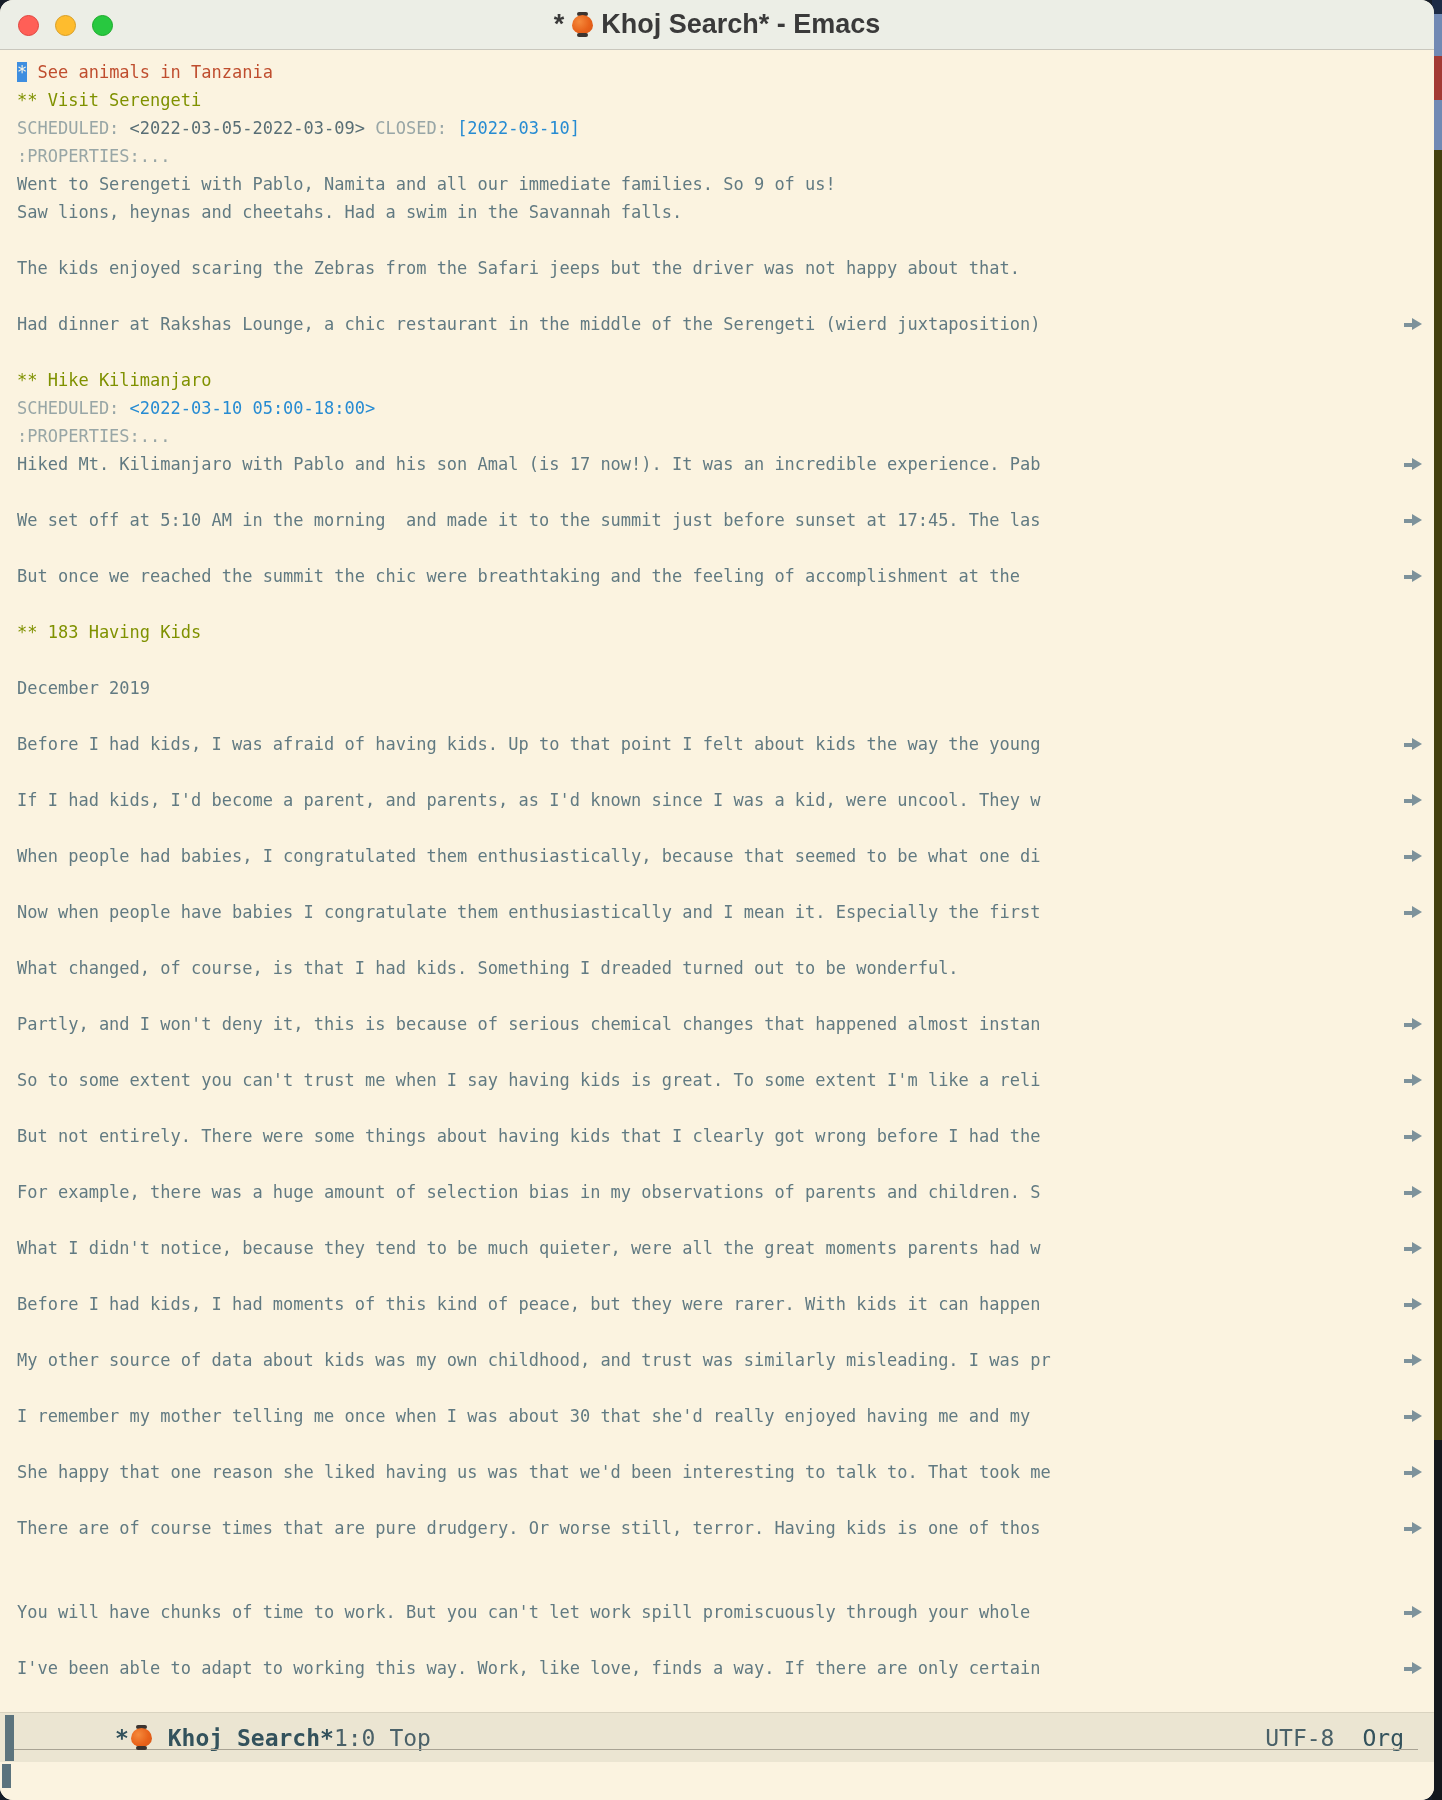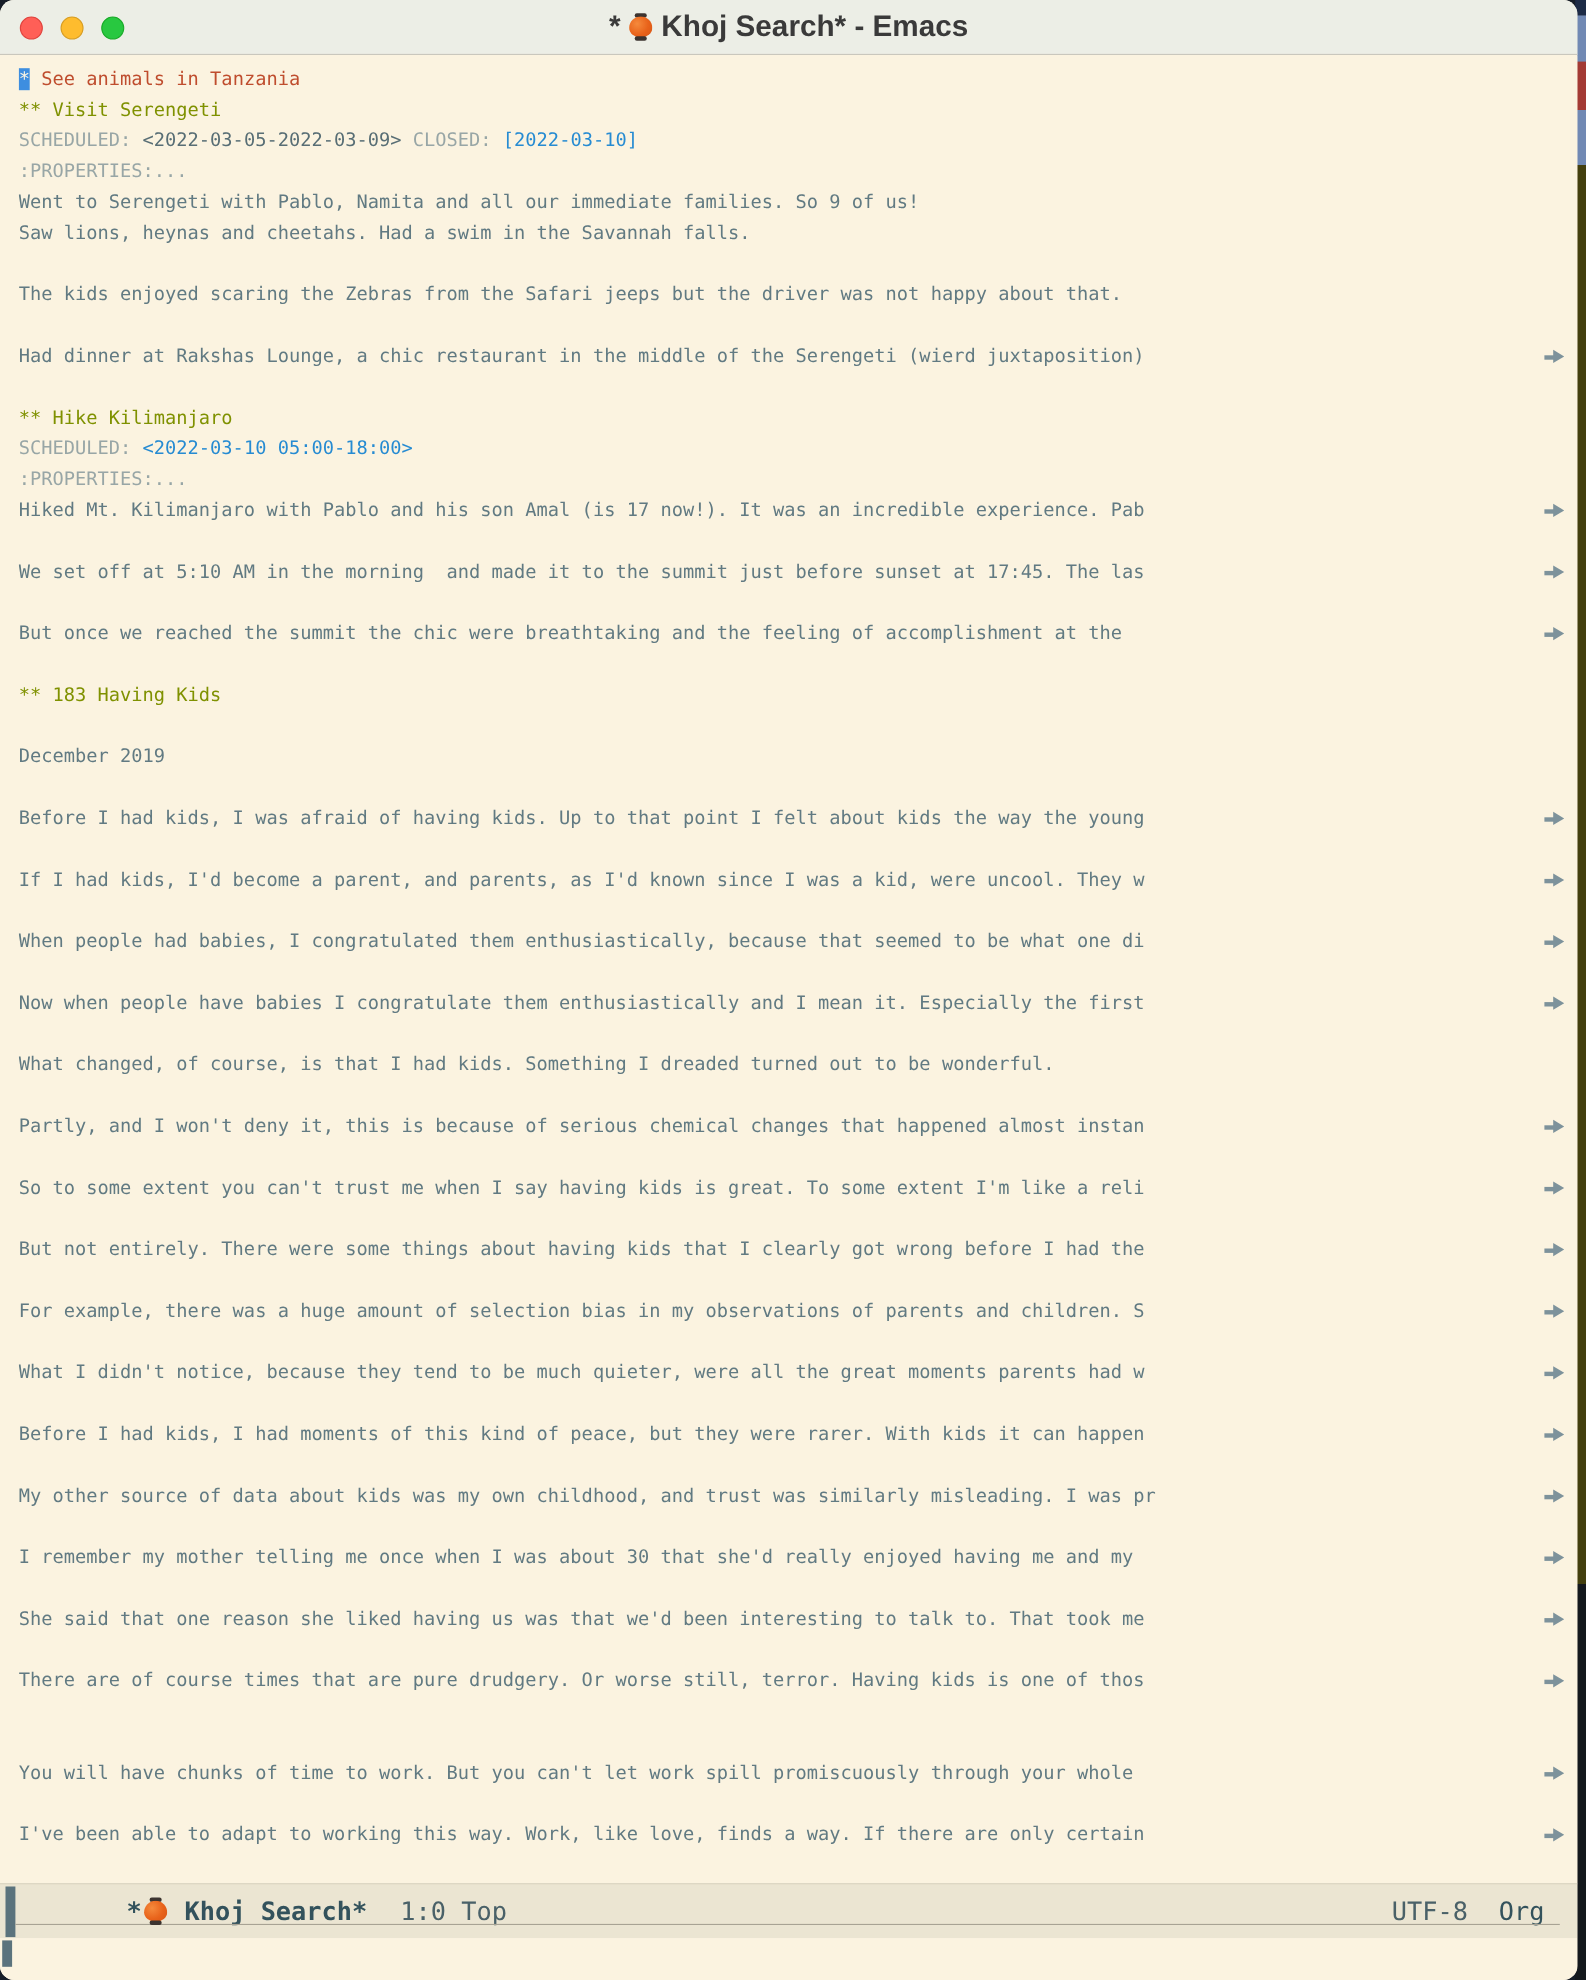--- a/index.html
+++ b/index.html
@@ -58,21 +58,21 @@
   .wrap-arrow::after{content:"";position:absolute;left:8px;top:0;width:0;height:0;
     border-left:10px solid var(--wrap-arrow);border-top:6.5px solid transparent;border-bottom:6.5px solid transparent}
 
   
   .modeline{position:absolute;left:0;right:0;bottom:38px;height:50px;background:var(--modeline-bg);
     border-top:1px solid #d9d3c0;font-size:23px;color:#4a6168;display:flex;align-items:center}
   .ml-underline{position:absolute;left:14px;right:16px;top:36px;height:1px;background:#a8a394}
   .ml-thumb{position:absolute;left:5px;top:2px;width:9px;height:46px;background:#5b737d}
   .ml-left{display:flex;align-items:center;padding-left:115px;white-space:pre}
   .ml-bold{font-weight:bold;color:#33525c;display:flex;align-items:center}
-  .ml-pos{margin-left:30px}
+  .ml-pos{}
   .ml-scroll{margin-left:14px}
   .ml-right{margin-left:auto;display:flex;align-items:flex-start;padding-right:30px;white-space:pre}
   .ml-mode{font-weight:normal;color:#33525c;margin-left:28px}
 
   
   .minibuffer{position:absolute;left:0;right:0;bottom:0;height:38px;background:var(--buffer-bg);
     font-size:23px;line-height:34px;padding-left:25px;color:var(--minibuffer-text);white-space:pre}
   .mb-thumb{position:absolute;left:2px;top:2px;width:9px;height:24px;background:#5b737d}
 </style>
 </head>
@@ -149,21 +149,21 @@
       <div class="line"><span class="line-text"><span class="seg-body">For example, there was a huge amount of selection bias in my observations of parents and children. S</span></span><span class="wrap-arrow"></span></div>
       <div class="line"><span class="line-text"></span></div>
       <div class="line"><span class="line-text"><span class="seg-body">What I didn't notice, because they tend to be much quieter, were all the great moments parents had w</span></span><span class="wrap-arrow"></span></div>
       <div class="line"><span class="line-text"></span></div>
       <div class="line"><span class="line-text"><span class="seg-body">Before I had kids, I had moments of this kind of peace, but they were rarer. With kids it can happen</span></span><span class="wrap-arrow"></span></div>
       <div class="line"><span class="line-text"></span></div>
       <div class="line"><span class="line-text"><span class="seg-body">My other source of data about kids was my own childhood, and trust was similarly misleading. I was pr</span></span><span class="wrap-arrow"></span></div>
       <div class="line"><span class="line-text"></span></div>
       <div class="line"><span class="line-text"><span class="seg-body">I remember my mother telling me once when I was about 30 that she'd really enjoyed having me and my </span></span><span class="wrap-arrow"></span></div>
       <div class="line"><span class="line-text"></span></div>
-      <div class="line"><span class="line-text"><span class="seg-body">She said that one reason she liked having us was that we'd been interesting to talk to. That took me</span></span><span class="wrap-arrow"></span></div>
+      <div class="line"><span class="line-text"><span class="seg-body">She happy that one reason she liked having us was that we'd been interesting to talk to. That took me</span></span><span class="wrap-arrow"></span></div>
       <div class="line"><span class="line-text"></span></div>
       <div class="line"><span class="line-text"><span class="seg-body">There are of course times that are pure drudgery. Or worse still, terror. Having kids is one of thos</span></span><span class="wrap-arrow"></span></div>
       <div class="line"><span class="line-text"></span></div>
       <div class="line"><span class="line-text"></span></div>
       <div class="line"><span class="line-text"><span class="seg-body">You will have chunks of time to work. But you can't let work spill promiscuously through your whole </span></span><span class="wrap-arrow"></span></div>
       <div class="line"><span class="line-text"></span></div>
       <div class="line"><span class="line-text"><span class="seg-body">I've been able to adapt to working this way. Work, like love, finds a way. If there are only certain</span></span><span class="wrap-arrow"></span></div>
     </div>
 
   <div class="modeline">

